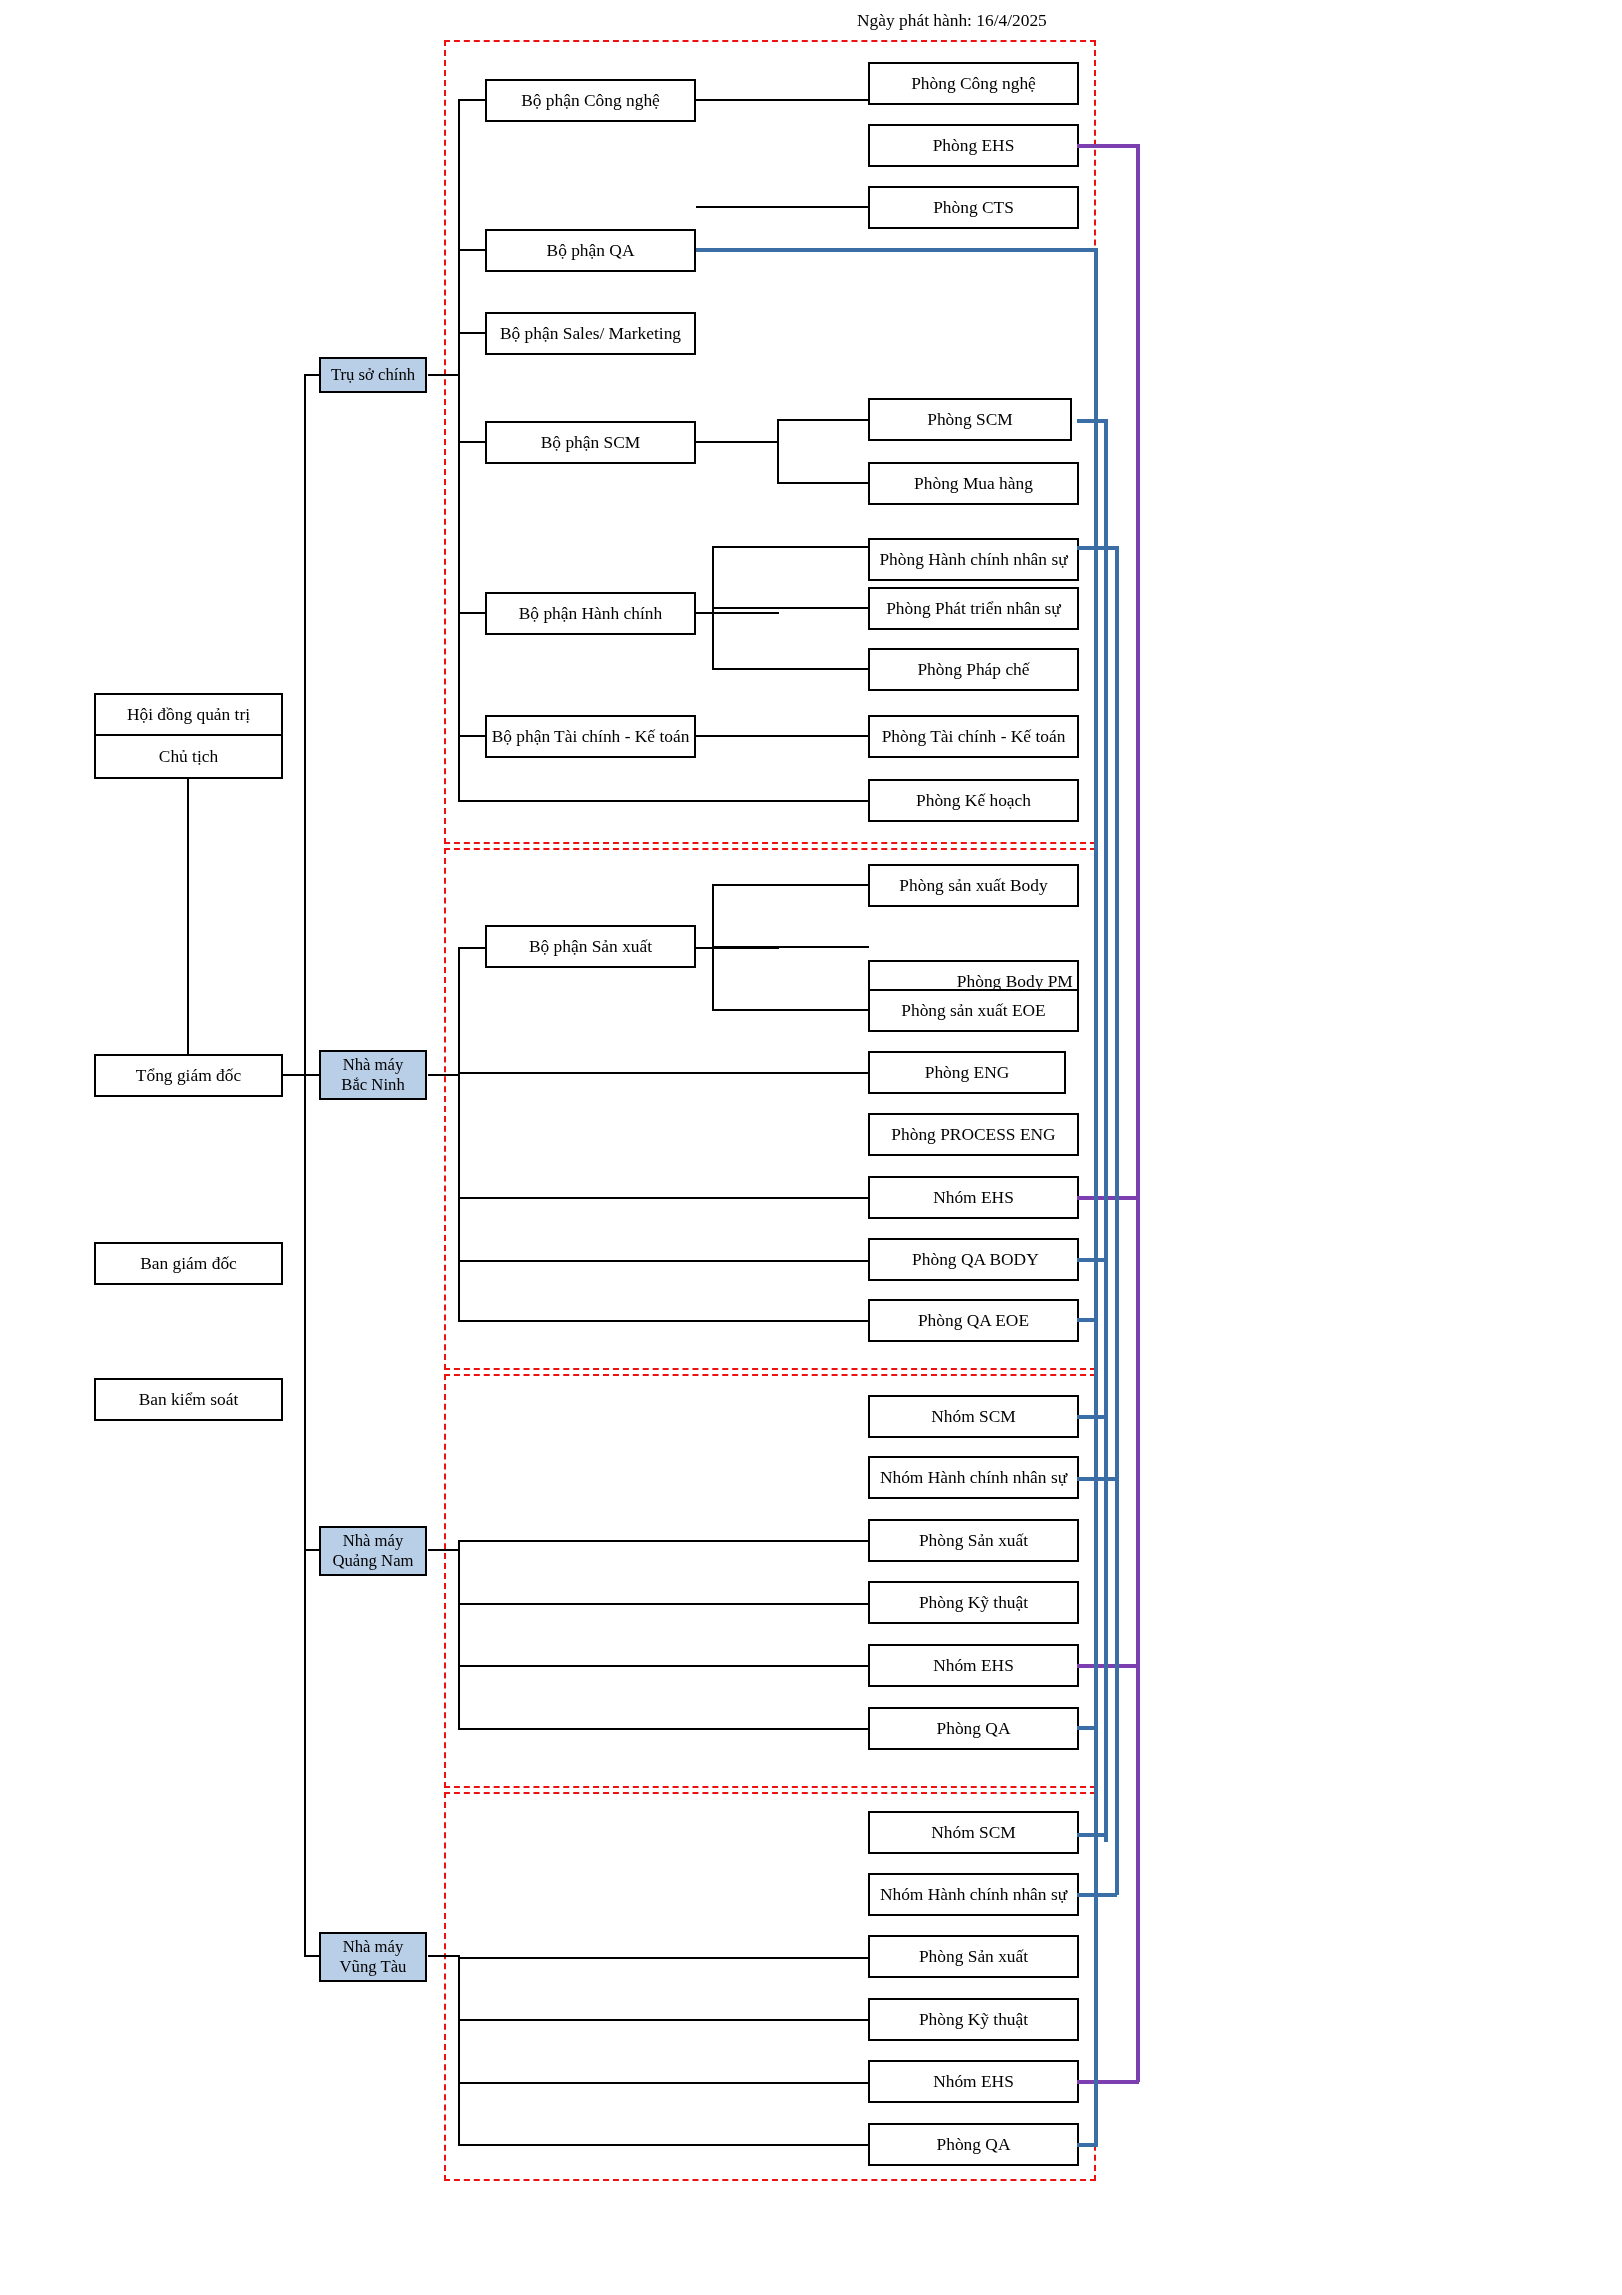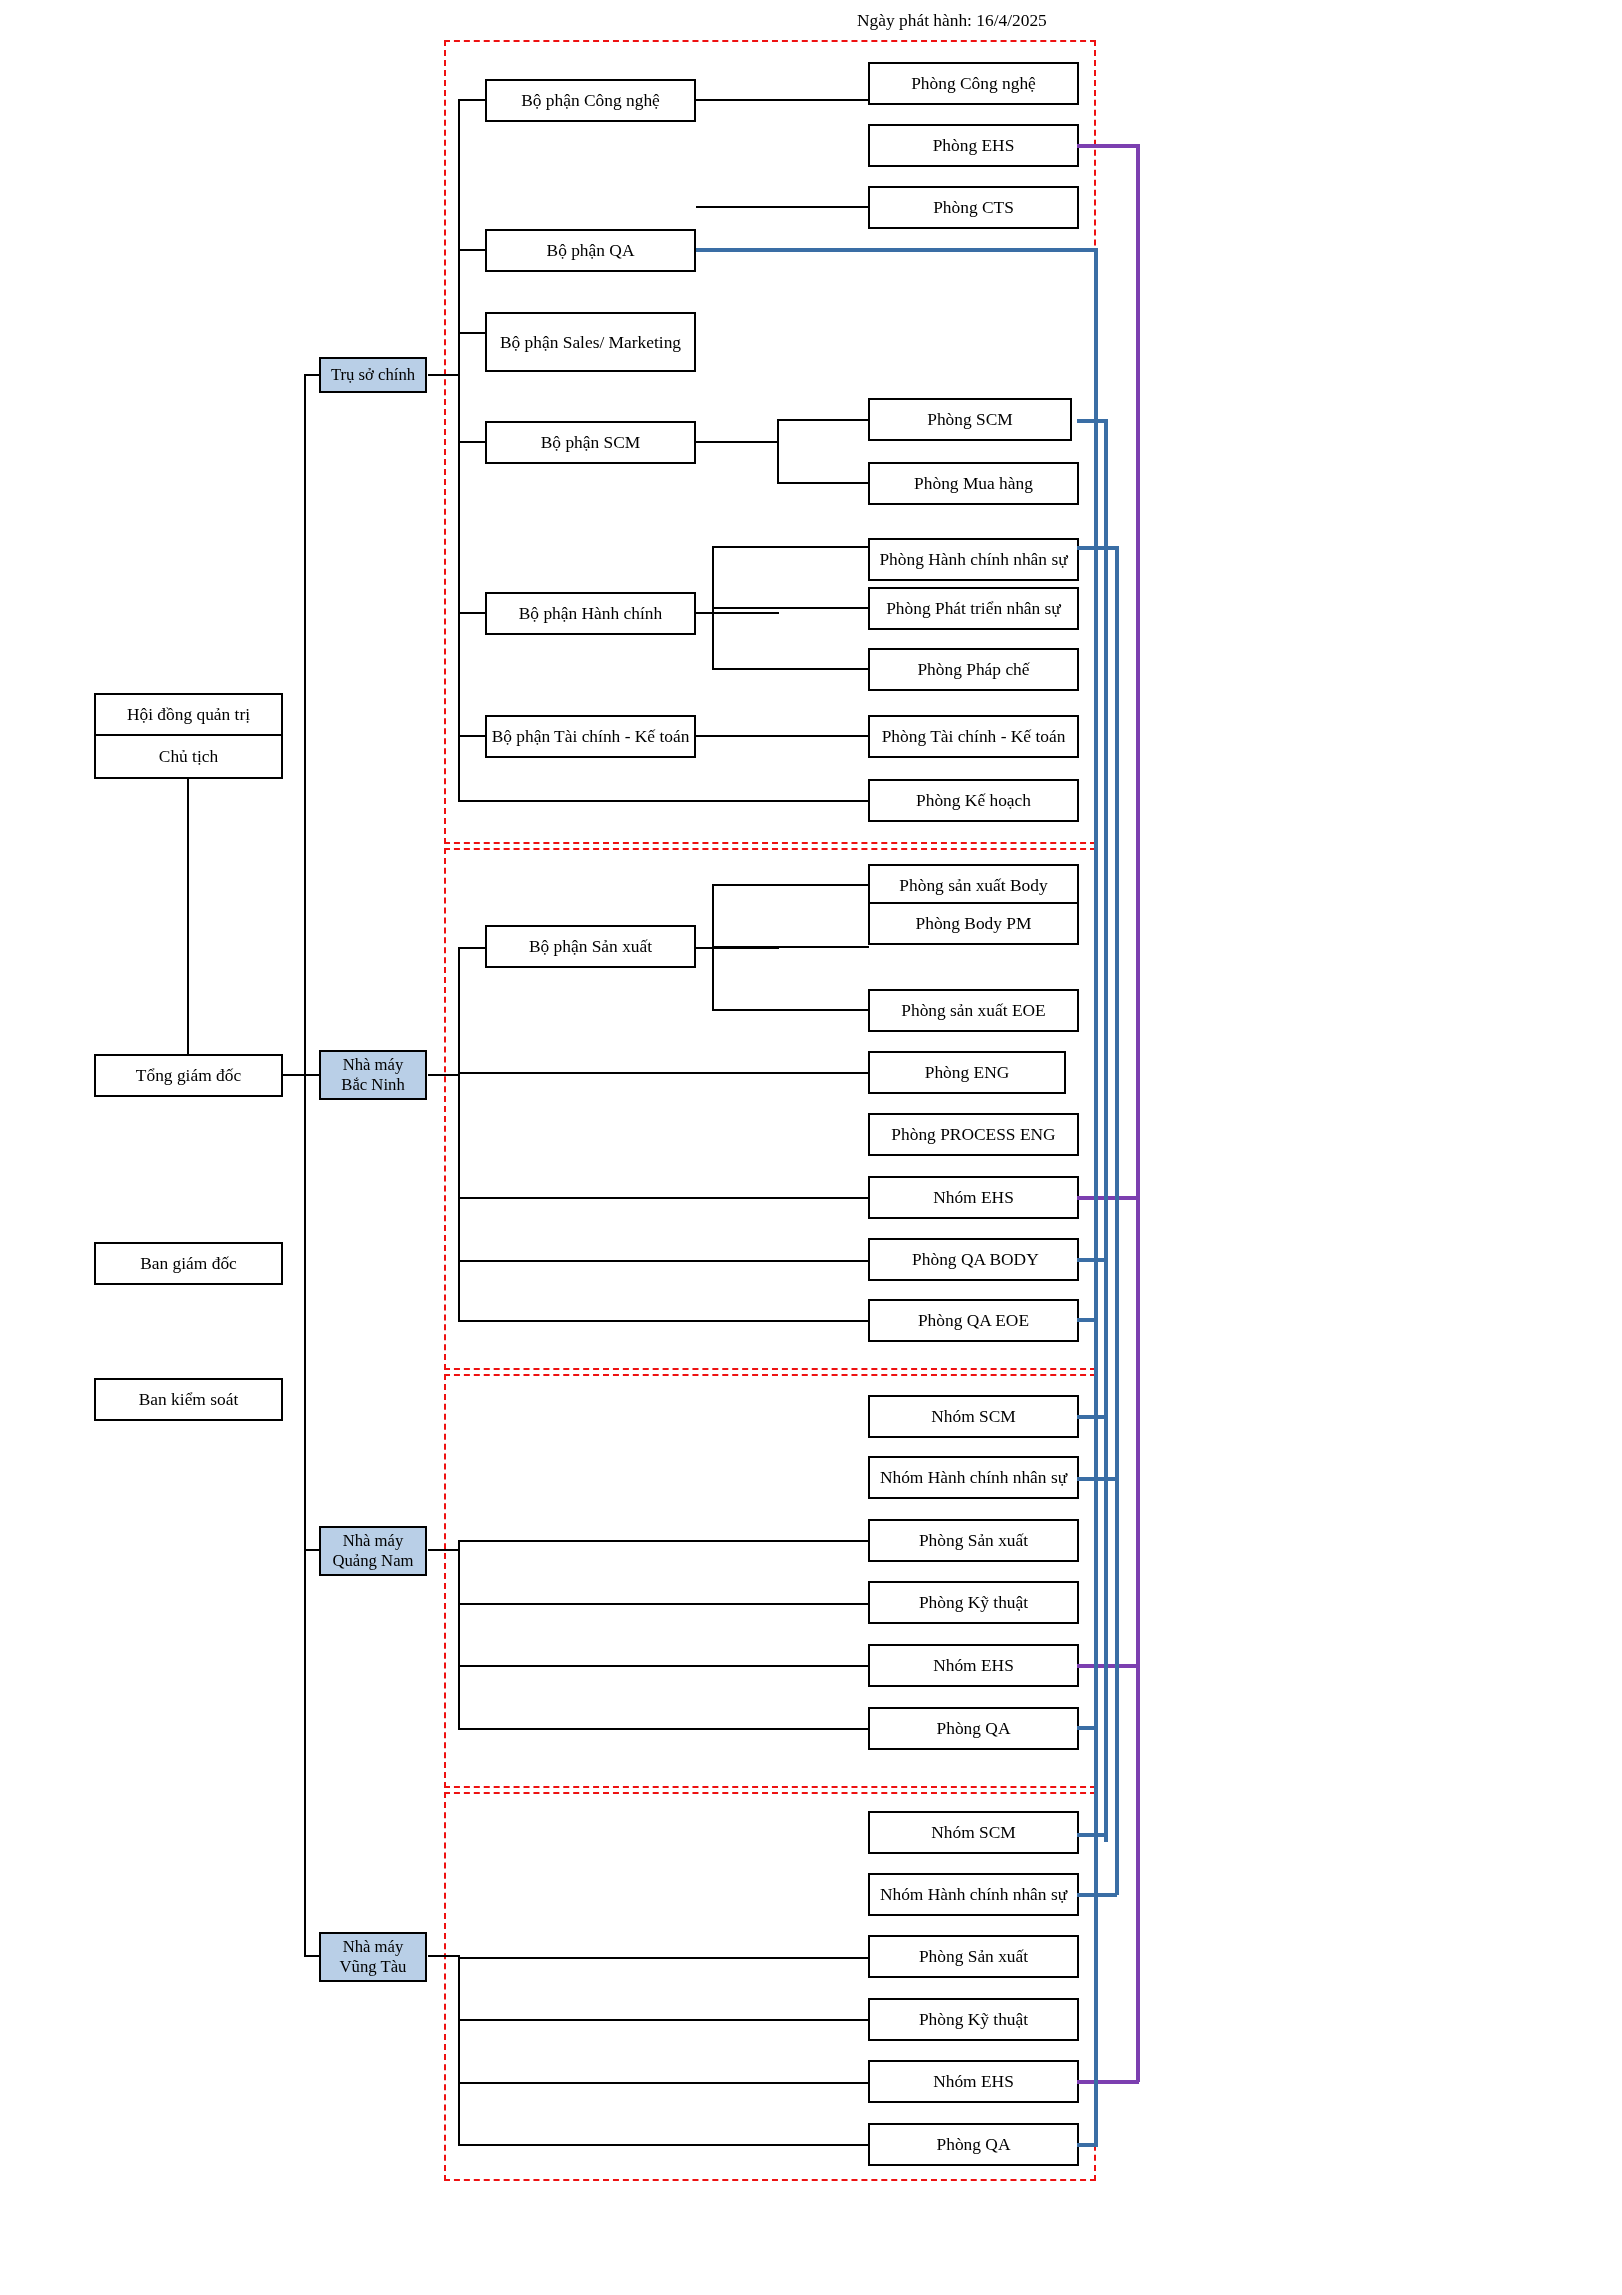--- a/index.html
+++ b/index.html
@@ -130,21 +130,21 @@
   <div class="ln lnh" style="left:304px; top:1074px; width:16.7px;"></div>
   <div class="ln lnh" style="left:304px; top:1549px; width:16.7px;"></div>
   <div class="ln lnh" style="left:304px; top:1955px; width:16.7px;"></div>
 
   <div class="box" style="left:485px; top:79px; width:211px; height:43px;">
     <span>Bộ phận Công nghệ</span>
   </div>
   <div class="box" style="left:485px; top:229px; width:211px; height:43px;">
     <span>Bộ phận QA</span>
   </div>
-  <div class="box" style="left:485px; top:312px; width:211px; height:60px;">
+  <div class="box" style="left:485px; top:312px; width:211px; height:43px;">
     <span>Bộ phận Sales/ Marketing</span>
   </div>
   <div class="box" style="left:485px; top:421px; width:211px; height:43px;">
     <span>Bộ phận SCM</span>
   </div>
   <div class="box" style="left:485px; top:592px; width:211px; height:43px;">
     <span>Bộ phận Hành chính</span>
   </div>
   <div class="box" style="left:485px; top:715px; width:211px; height:43px;">
     <span>Bộ phận Tài chính - Kế toán</span>
@@ -209,21 +209,21 @@
 
   <div class="ln lnh" style="left:696px; top:735px; width:174px;"></div>
 
   <div class="box" style="left:485px; top:925px; width:211px; height:43px;">
     <span>Bộ phận Sản xuất</span>
   </div>
 
   <div class="box" style="left:868px; top:864px; width:211px; height:43px;">
     <span>Phòng sản xuất Body</span>
   </div>
-  <div class="box" style="left:868px; top:902px; width:211px; height:43px;">
+  <div class="box" style="left:868px; top:960px; width:211px; height:43px;justify-content:flex-end;">
     <span>Phòng Body PM</span>
   </div>
   <div class="box" style="left:868px; top:989px; width:211px; height:43px;">
     <span>Phòng sản xuất EOE</span>
   </div>
   <div class="box" style="left:868px; top:1051px; width:198px; height:43px;">
     <span>Phòng ENG</span>
   </div>
   <div class="box" style="left:868px; top:1113px; width:211px; height:43px;">
     <span>Phòng PROCESS ENG</span>

